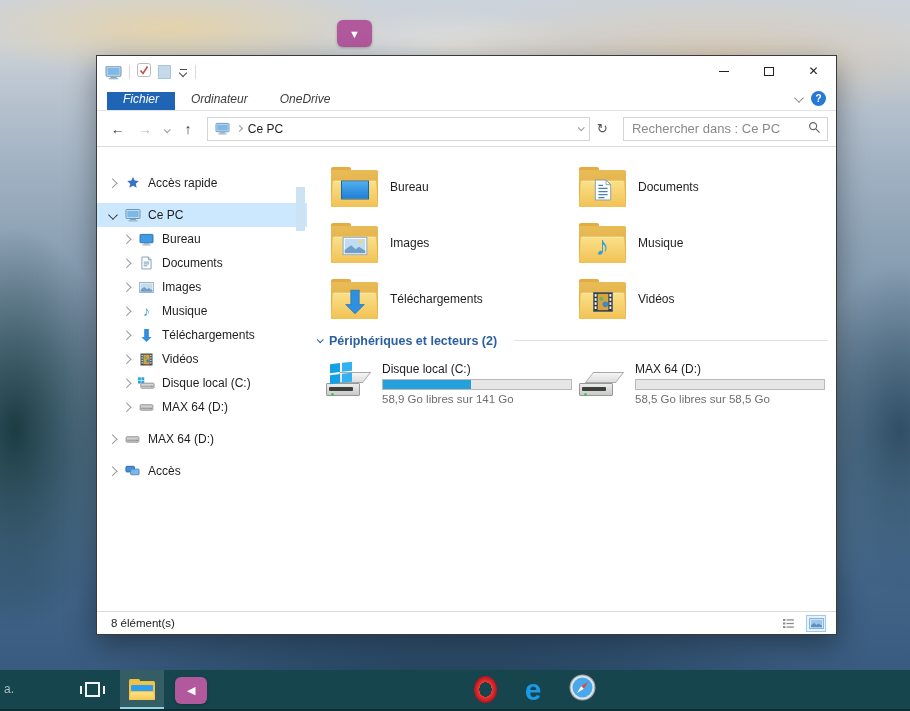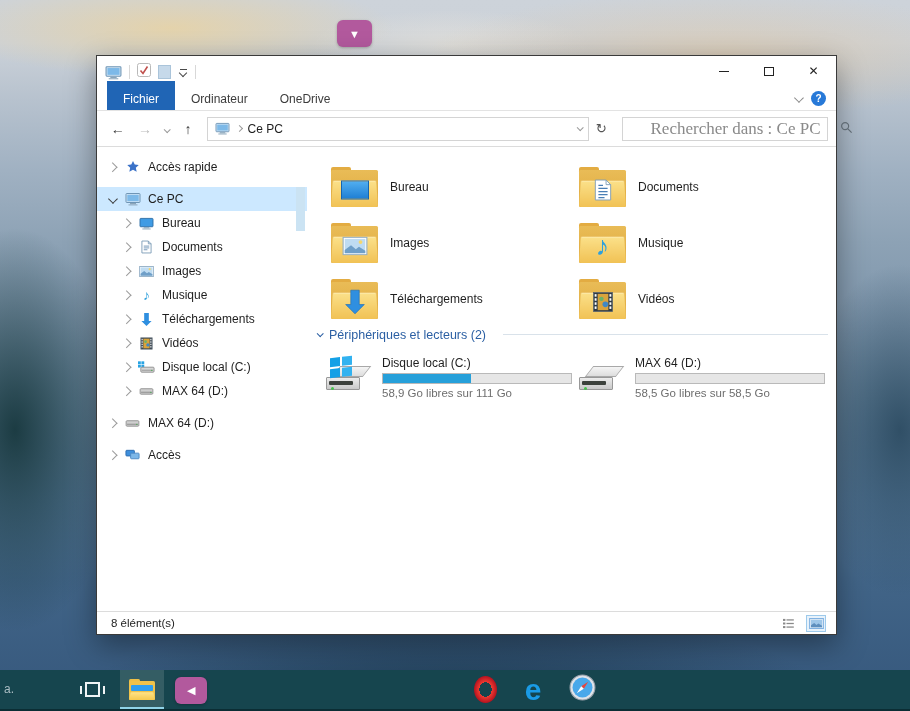--- a/index.html
+++ b/index.html
@@ -36,21 +36,21 @@
     border-bottom:1.3px solid #4a4a4a; transform:rotate(45deg); margin:-2px auto 0; }
   .controls { position:absolute; right:0; top:0; display:flex; }
   .ctl { width:45px; height:30px; display:flex; align-items:center; justify-content:center; }
   .glyph-min { width:10px; height:1px; background:#222; display:block; }
   .glyph-max { width:10px; height:9px; border:1px solid #222; display:block; }
   .glyph-close::before { content:"\2715"; font-size:12px; color:#222; }
 
   
   .ribbon { position:relative; height:23px; display:flex; align-items:flex-end; padding-left:10px;
     border-bottom:1px solid #e3e3e3; font-size:12px; }
-  .rtab { padding:11px 16px 4px; color:#3c3c3c; }
+  .rtab { padding:0 16px 4px; color:#3c3c3c;font-style:italic; }
   .rtab.active { background:#2065b5; color:#fff; }
   .ribbon-right { position:absolute; right:10px; bottom:4px; display:flex; align-items:center; gap:10px; }
   .help-circle { width:15px; height:15px; border-radius:50%; background:#2779d8; color:#fff;
     font-size:10px; font-weight:bold; display:flex; align-items:center; justify-content:center; }
   .help-circle::before { content:"?"; }
 
   
   .ch { display:inline-block; width:6.5px; height:6.5px; border-right:1.4px solid currentColor;
     border-bottom:1.4px solid currentColor; }
   .ch.right { transform:rotate(-45deg); }
@@ -66,47 +66,47 @@
   .nav-up::before   { content:"\2191"; color:#353535; }
   .nav-chev { width:14px; color:#9a9a9a; text-align:center; }
   .addr-box { width:392px; height:24px; border:1px solid #d4d4d4; display:flex; align-items:center;
     gap:6px; padding:0 6px; margin-left:4px; }
   .addr-text { color:#1e1e1e; }
   .addr-spacer { flex:1; }
   .refresh-btn { width:22px; text-align:center; }
   .refresh-btn::before { content:"\21BB"; font-size:13px; color:#555; }
   .search-box { margin-left:8px; width:206px; height:24px; border:1px solid #d4d4d4;
     display:flex; align-items:center; padding:0 6px 0 8px; }
-  .search-box input { border:none; outline:none; flex:1; font-size:17px; color:#444;
-    font-family:Liberation Serif, serif; background:transparent;text-align:center; }
+  .search-box input { border:none; outline:none; flex:1; font-size:13px; color:#444;
+    font-family:Liberation Sans, sans-serif; background:transparent; }
   .search-box input::placeholder { color:#8a8a8a; opacity:1; }
 
   
   .winbody { position:relative; height:443px; display:flex; }
 
   
   .sidebar { position:relative; width:210px; padding-top:8px; font-size:12px; color:#1e1e1e; flex:none; }
   .side-item { height:24px; display:flex; align-items:center; gap:7px; padding-left:10px; }
   .side-item.lvl1 { padding-left:24px; }
   .side-item.lvl0 { margin-top:8px; }
-  .side-item.lvl0.first { margin-top:0; }
+  .side-item.lvl0.first { margin-top:16px; }
   .side-item.selected { background:#cce8ff; }
   .expander { width:10px; display:flex; justify-content:center; color:#9a9a9a; }
   .expander.open { color:#3b3b3b; }
   .sicon { width:17px; display:flex; justify-content:center; align-items:center; flex:none; }
   .i-note::before { content:"\266A"; color:#2fa0dc; font-size:14px; font-weight:bold; }
   .side-scroll { position:absolute; right:2px; top:40px; width:9px; height:44px; background:#cbe3f3; }
 
   
   .mainpane { flex:1; position:relative; padding-top:9px; overflow:hidden; }
   .grp { display:flex; align-items:center; gap:7px; padding-left:10px; height:21px;
     color:#2b5fa3; font-size:12.5px; }
   .grp.banded { background:linear-gradient(90deg,#d3ecfb 0%,#eef7fd 45%,#fff 78%); }
   .grp .rule { flex:1; height:1px; background:#d9e2ea; margin:0 8px 0 10px; }
-  .grp2 { margin-top:4px; }
+  .grp2 { margin-top:10px;font-weight:bold; }
 
   .folders-grid { margin:10px 0 0 24px; display:grid; grid-template-columns:248px 248px; row-gap:14px; }
   .tile { height:42px; display:flex; align-items:center; gap:12px; }
   .tlabel { font-size:12px; color:#1e1e1e; }
 
   
   .fb { position:relative; width:47px; height:40px; flex:none; }
   .fb .tab { position:absolute; left:0; top:0; width:20px; height:8px; background:#e3ac42; border-radius:2px 2px 0 0; }
   .fb .back { position:absolute; left:0; top:3px; right:0; bottom:0; background:linear-gradient(#e9bc57,#dfa83c); border-radius:1.5px; }
   .fb .front { position:absolute; left:0; right:0; bottom:0; height:29px;
@@ -553,21 +553,21 @@
                   <i></i>
                   <i></i>
                   <i></i>
                 </span>
             </span>
             <span class="dinfo">
               <span class="dname" style="display:block">Disque local (C:)</span>
               <span class="dbar" style="display:block">
                   <i style="width: 47%;"></i>
                 </span>
-              <span class="dcap" style="display:block">58,9 Go libres sur 111 Go</span>
+              <span class="dcap" style="display:block">58,9 Go libres sur 141 Go</span>
             </span>
           </div>
 
           <div class="dtile">
             <span class="db">
               <i class="dtop"></i>
                 <i class="dfront"></i>
                 <i class="slot"></i>
                 <i class="led"></i>
             </span>

